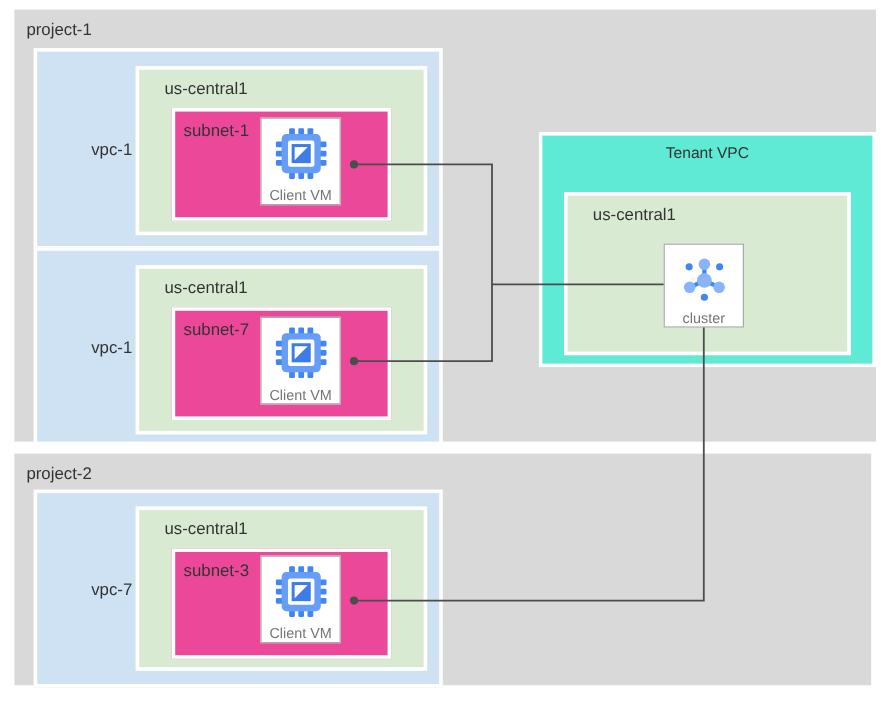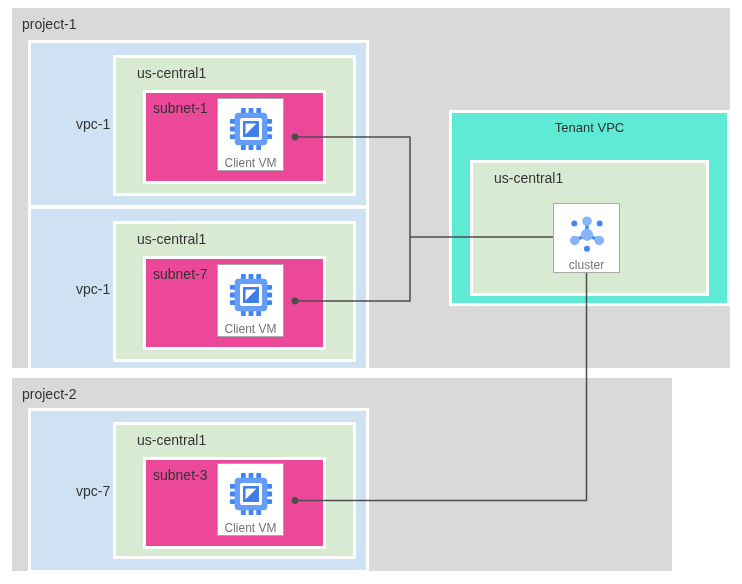--- a/index.html
+++ b/index.html
@@ -125,21 +125,21 @@
               <circle cx="38.5" cy="13" r="3.4" fill="#4285f4"></circle>
               <circle cx="24" cy="42" r="3.4" fill="#4285f4"></circle>
             </svg>
           </span>
           <span class="card-label">cluster</span>
         </div>
       </div>
     </div>
   </div>
 
-  <div class="gbox" style="left:12px;top:378px;width:660px;height:193px;">
+  <div class="gbox" style="left:12px;top:378px;width:714px;height:193px;">
     <div class="project-label">project-2</div>
 
     <div class="vpc" style="left:16px;top:30px;width:335px;height:159px;">
       <div class="vpc-label">vpc-7</div>
       <div class="region" style="left:82px;top:11px;width:237px;height:131px;">
         <div class="region-label">us-central1</div>
         <div class="subnet" style="left:27px;top:32px;width:177px;height:86px;">
           <div class="subnet-label">subnet-3</div>
           <div class="card" style="left:71px;top:3px;width:67px;height:73px;">
             <span class="icon">

